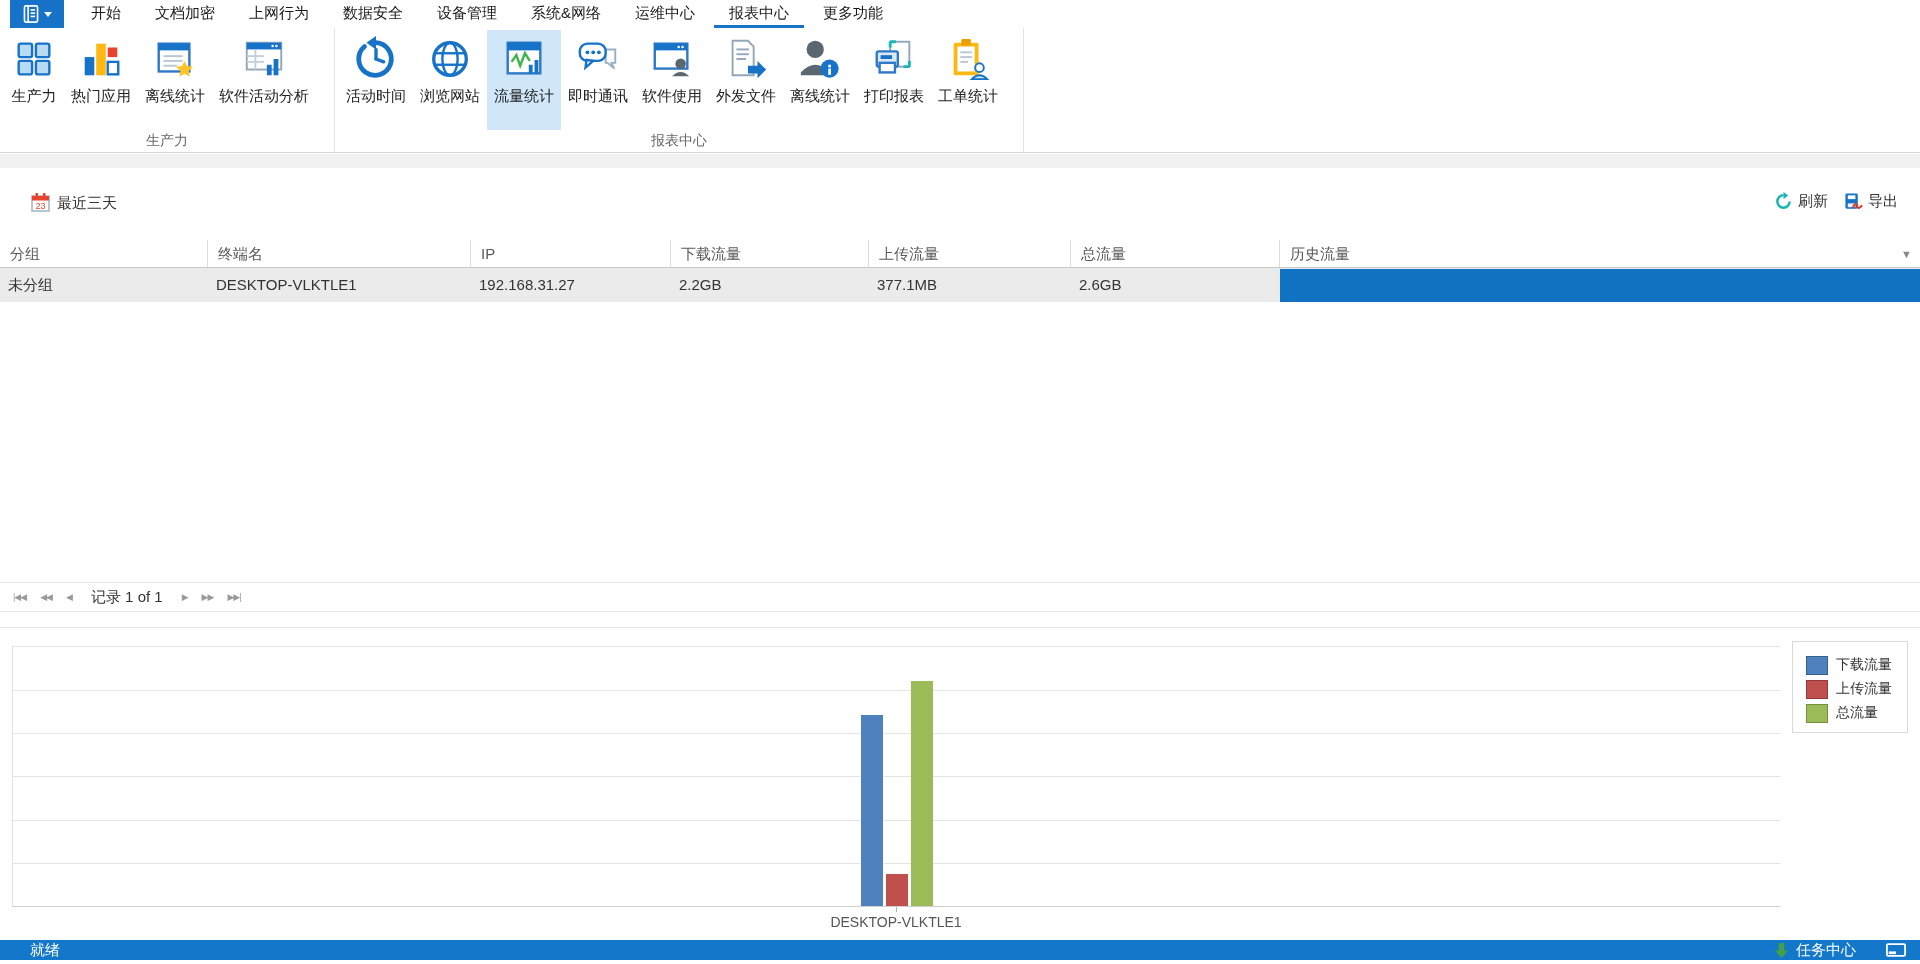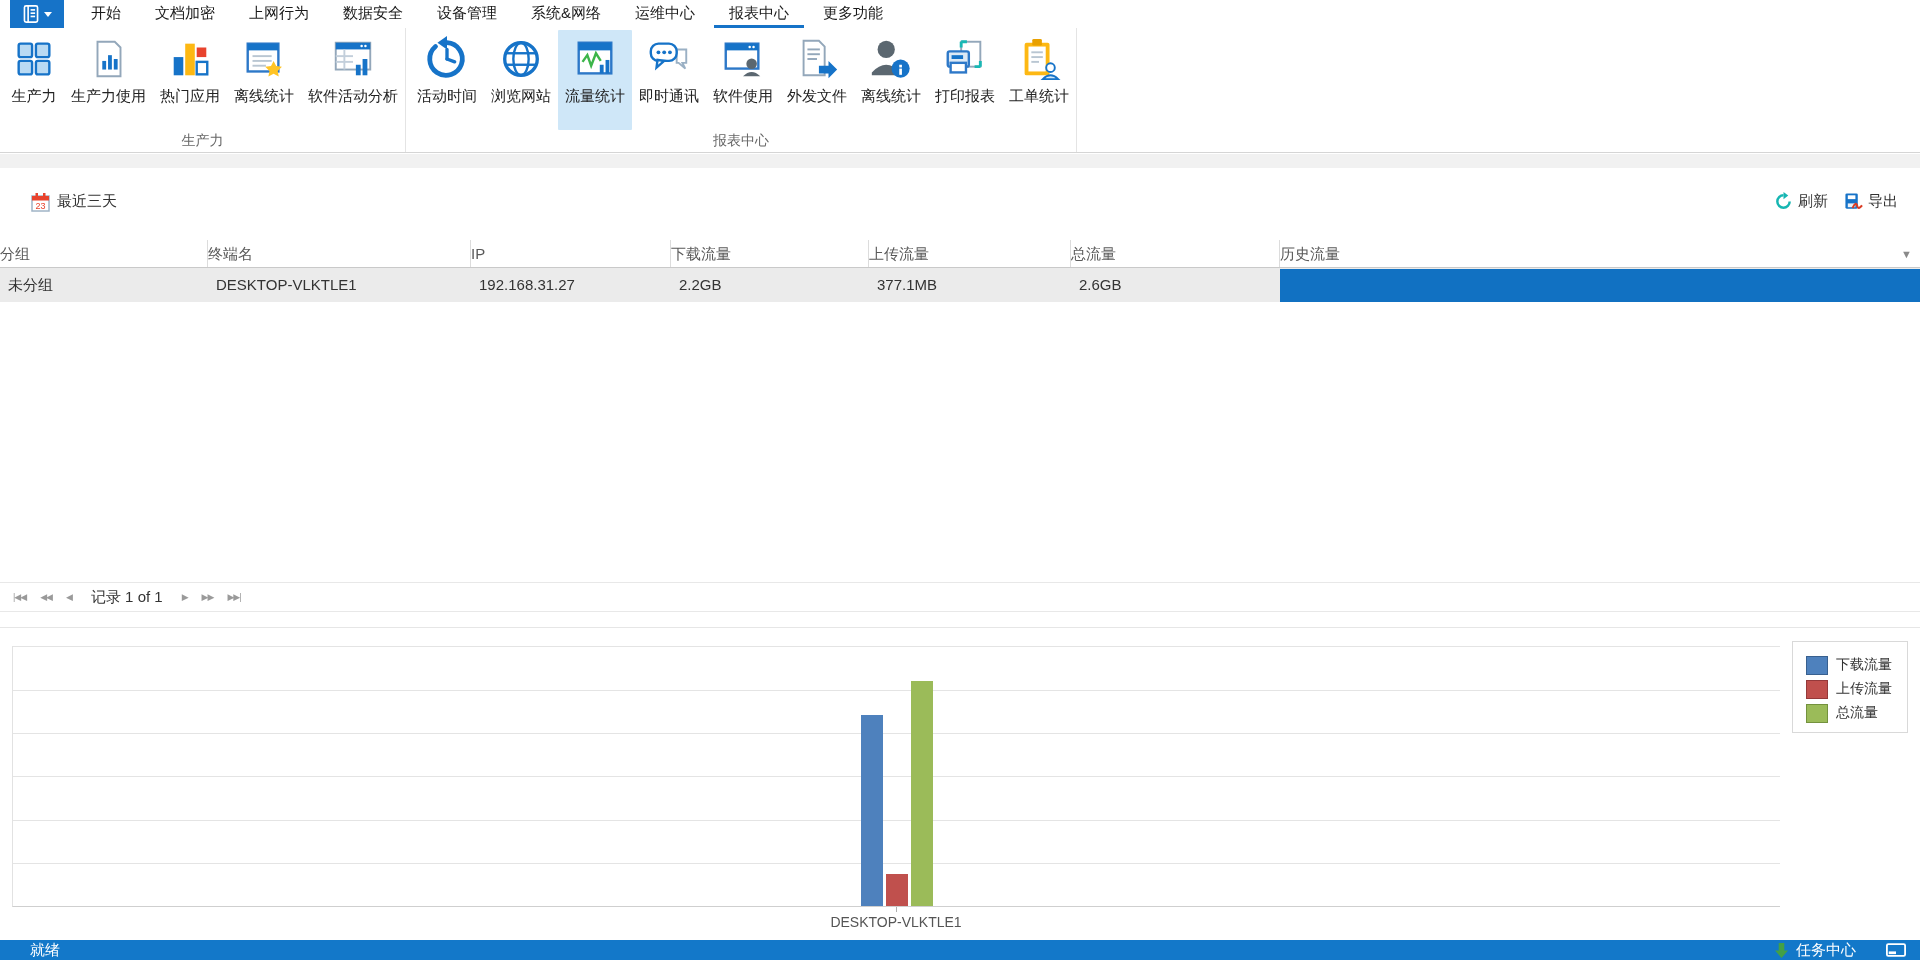--- a/index.html
+++ b/index.html
@@ -13,46 +13,46 @@
   #app-btn .caret { width:0; height:0; border-left:4px solid transparent; border-right:4px solid transparent;
                     border-top:5px solid #fff; }
   #tabs { position:absolute; left:74px; top:0; height:28px; display:flex; }
   .tab { height:28px; line-height:26px; padding:0 15px; margin:0 2px; font-size:15px; color:#1a1a1a;
          cursor:pointer; white-space:nowrap; }
   .tab.selected { border-bottom:3px solid #1673c8; }
 
   
   #ribbon { position:absolute; top:28px; left:0; width:1920px; height:125px; background:#fff;
             border-bottom:1px solid #d5d5d5; display:flex; }
-  .rgroup { position:relative; height:100%; border-right:1px solid #e4e4e4; padding:2px 0 20px 4px;
+  .rgroup { position:relative; height:100%; border-right:1px solid #e4e4e4; padding:2px 18px 20px 4px;
             display:flex; align-items:flex-start; }
   .rgroup-label { position:absolute; bottom:2px; left:0; width:100%; text-align:center;
                   font-size:14px; color:#666; }
   .rbtn { display:flex; flex-direction:column; align-items:center; padding:6px 7px 4px 7px; height:100px;
           cursor:pointer; border-radius:1px; }
   .rbtn.selected { background:#cfe7f8; }
   .rbtn .rlabel { margin-top:5px; font-size:15px; color:#222; white-space:nowrap; }
   .ricon { width:46px; height:46px; }
 
   
   #band { position:absolute; top:154px; left:0; width:1920px; height:14px; background:#f1f1f1; }
 
   
   #panel { position:absolute; top:168px; left:0; width:1920px; height:772px; background:#fff; }
 
   #view-toolbar { position:absolute; top:20px; left:0; width:1920px; height:32px; }
-  #date-filter { position:absolute; left:30px; top:4px; display:flex; align-items:flex-start; gap:6px;
+  #date-filter { position:absolute; left:30px; top:4px; display:flex; align-items:flex-end; gap:6px;
                  font-size:15px; color:#333; cursor:pointer; }
   #toolbar-right { position:absolute; right:22px; top:4px; display:flex; align-items:center; gap:16px; }
   .tool-link { display:flex; align-items:center; gap:5px; font-size:15px; color:#333; cursor:pointer; }
 
   
   #grid-header { position:absolute; top:72px; left:0; width:1920px; height:28px;
                  border-bottom:1px solid #c9c9c9; display:flex; }
-  .hcell { font-size:15px; color:#595959; line-height:27px; 
+  .hcell { font-size:15px; color:#595959; line-height:27px; padding-left:10px;
            border-right:1px solid #dcdcdc; overflow:hidden; white-space:nowrap; cursor:pointer; }
   .hcell:last-child { border-right:none; }
   .c0{width:208px}.c1{width:263px}.c2{width:200px}.c3{width:198px}.c4{width:202px}.c5{width:209px}.c6{width:640px}
   #col-chooser { position:absolute; right:8px; top:80px; font-size:11px; color:#8a8a8a; cursor:pointer; }
 
   #grid-row { position:absolute; top:100px; left:0; width:1920px; height:34px; background:#ebebeb;
               display:flex; cursor:pointer; }
   .dcell { font-size:15px; color:#333; line-height:34px; padding-left:8px; white-space:nowrap; overflow:hidden; }
   #history-cell { position:relative; padding:0; }
   #history-cell .fill { position:absolute; left:0; top:1px; bottom:0; background:#1171c2; }
@@ -124,29 +124,20 @@
       <svg class="ricon" viewBox="0 0 48 48">
         <rect x="8" y="8" width="14" height="14" rx="2" fill="#b9daf3" stroke="#1673c8" stroke-width="2.5"></rect>
         <rect x="26" y="8" width="14" height="14" rx="2" fill="#b9daf3" stroke="#1673c8" stroke-width="2.5"></rect>
         <rect x="8" y="26" width="14" height="14" rx="2" fill="#b9daf3" stroke="#1673c8" stroke-width="2.5"></rect>
         <rect x="26" y="26" width="14" height="14" rx="2" fill="#b9daf3" stroke="#1673c8" stroke-width="2.5"></rect>
       </svg>
       <span class="rlabel">生产力</span>
     </div>
     <div class="rbtn">
       <svg class="ricon" viewBox="0 0 48 48">
-        <path d="M12 6 h18 l6 6 v30 h-24 z" fill="#fff" stroke="#93a7ba" stroke-width="2"></path>
-        <rect x="17" y="26" width="4" height="9" fill="#1673c8"></rect>
-        <rect x="23" y="20" width="4" height="15" fill="#1673c8"></rect>
-        <rect x="29" y="24" width="4" height="11" fill="#1673c8"></rect>
-      </svg>
-      <span class="rlabel">生产力使用</span>
-    </div>
-    <div class="rbtn">
-      <svg class="ricon" viewBox="0 0 48 48">
         <rect x="7" y="22" width="10" height="19" fill="#1673c8"></rect>
         <rect x="19" y="8" width="10" height="33" fill="#fdb813"></rect>
         <rect x="31" y="12" width="10" height="10" fill="#e8432d"></rect>
         <rect x="31" y="27" width="11" height="13" fill="#fff" stroke="#1673c8" stroke-width="2.5"></rect>
       </svg>
       <span class="rlabel">热门应用</span>
     </div>
     <div class="rbtn">
       <svg class="ricon" viewBox="0 0 48 48">
         <rect x="7" y="8" width="32" height="29" fill="#fff" stroke="#2d78c8" stroke-width="2.5"></rect>

